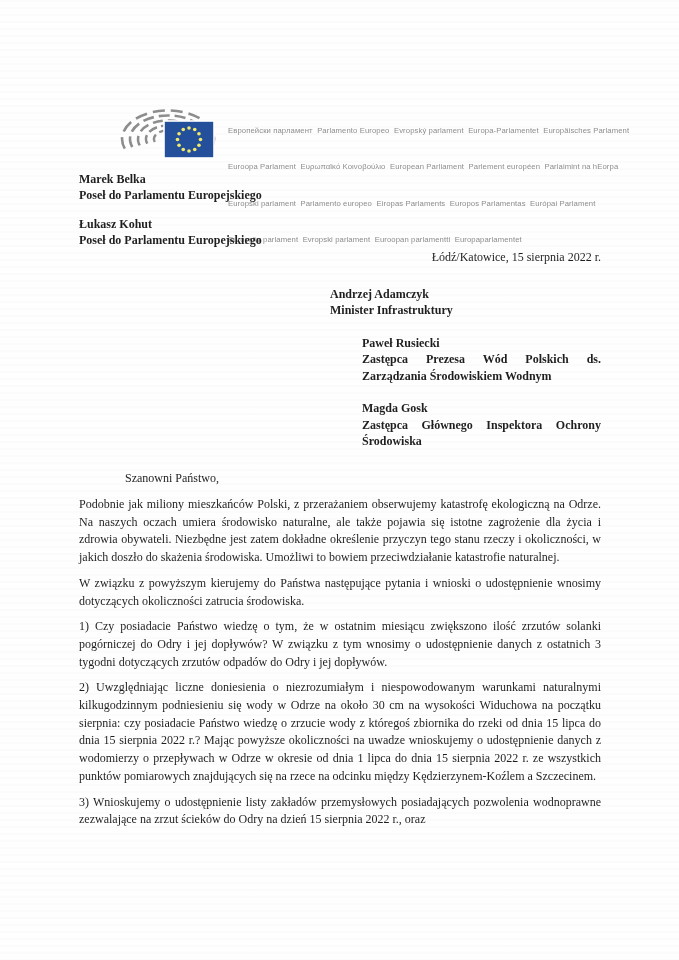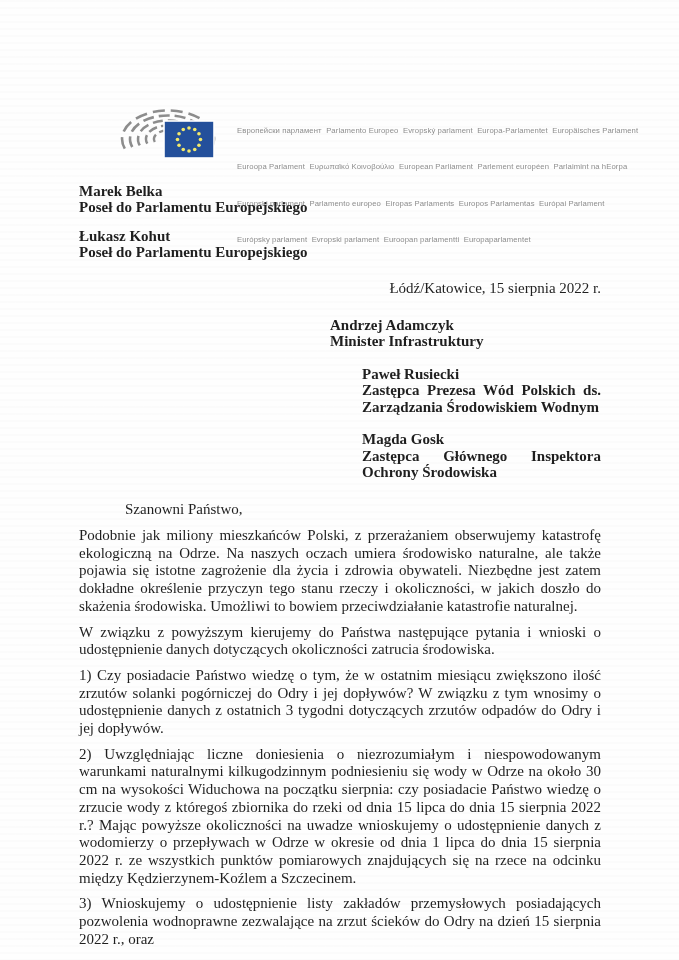--- a/index.html
+++ b/index.html
@@ -23,48 +23,48 @@
     overflow: hidden;
   }
 
   
   .logo-row {
     position: absolute;
     top: 96px;
     left: 112px;
     display: flex;
     align-items: flex-start;
-    gap: 21px;
+    gap: 12px;
   }
   .ep-logo { display: block; margin-top: 1px; }
   .ep-logo .arc { fill: none; stroke: var(--logo-gray); }
   .ep-logo .flag { fill: var(--flag-blue); stroke: #ffffff; stroke-width: 1.6; }
   .ep-logo .star { fill: var(--star-yellow); }
   .logo-langs {
     padding-top: 5px;
     font-family: "Liberation Sans", sans-serif;
     font-size: 7.7px;
     line-height: 12.1px;
     color: var(--logo-gray);
     white-space: pre;
     letter-spacing: 0.1px;
   }
 
   
   .content {
     position: absolute;
     left: 79px;
-    top: 184px;
+    top: 172px;
     width: 522px;
-    font-size: 15px;
+    font-size: 12px;
     line-height: 17.7px;
   }
   .sender { font-weight: bold; line-height: 15.6px; }
   .sender + .sender { margin-top: 14px; }
-  .dateline { text-align: right; margin-top: 20px; }
+  .dateline { text-align: right; margin-top: 1px; }
   .recipients { margin-left: 251px; width: 271px; margin-top: 19px; }
   .recipient { font-weight: bold; line-height: 16.4px; }
   .recipient .title { text-align: justify; }
   .recipient + .recipient { margin-top: 16px; margin-left: 32px; }
   .salutation { margin-top: 21px; text-indent: 46px; }
   .para { margin-top: 8px; text-align: justify; }
 </style>
 </head>
 <body>
 
@@ -127,19 +127,19 @@
       </div>
       <div class="recipient">
         <div class="name">Magda Gosk</div>
         <div class="title">Zastępca Głównego Inspektora Ochrony Środowiska</div>
       </div>
     </div>
 
     <div class="salutation">Szanowni Państwo,</div>
 
     <p class="para">Podobnie jak miliony mieszkańców Polski, z przerażaniem obserwujemy katastrofę ekologiczną na Odrze. Na naszych oczach umiera środowisko naturalne, ale także pojawia się istotne zagrożenie dla życia i zdrowia obywateli. Niezbędne jest zatem dokładne określenie przyczyn tego stanu rzeczy i okoliczności, w jakich doszło do skażenia środowiska. Umożliwi to bowiem przeciwdziałanie katastrofie naturalnej.</p>
-    <p class="para">W związku z powyższym kierujemy do Państwa następujące pytania i wnioski o udostępnienie danych dotyczących okoliczności zatrucia środowiska.</p>
+    <p class="para">W związku z powyższym kierujemy do Państwa następujące pytania i wnioski o udostępnienie wnosimy dotyczących okoliczności zatrucia środowiska.</p>
     <p class="para">1) Czy posiadacie Państwo wiedzę o tym, że w ostatnim miesiącu zwiększono ilość zrzutów solanki pogórniczej do Odry i jej dopływów? W związku z tym wnosimy o udostępnienie danych z ostatnich 3 tygodni dotyczących zrzutów odpadów do Odry i jej dopływów.</p>
     <p class="para">2) Uwzględniając liczne doniesienia o niezrozumiałym i niespowodowanym warunkami naturalnymi kilkugodzinnym podniesieniu się wody w Odrze na około 30 cm na wysokości Widuchowa na początku sierpnia: czy posiadacie Państwo wiedzę o zrzucie wody z któregoś zbiornika do rzeki od dnia 15 lipca do dnia 15 sierpnia 2022 r.? Mając powyższe okoliczności na uwadze wnioskujemy o udostępnienie danych z wodomierzy o przepływach w Odrze w okresie od dnia 1 lipca do dnia 15 sierpnia 2022 r. ze wszystkich punktów pomiarowych znajdujących się na rzece na odcinku między Kędzierzynem-Koźlem a Szczecinem.</p>
     <p class="para">3) Wnioskujemy o udostępnienie listy zakładów przemysłowych posiadających pozwolenia wodnoprawne zezwalające na zrzut ścieków do Odry na dzień 15 sierpnia 2022 r., oraz</p>
 
   </div>
 </div>
 
 </body></html>

